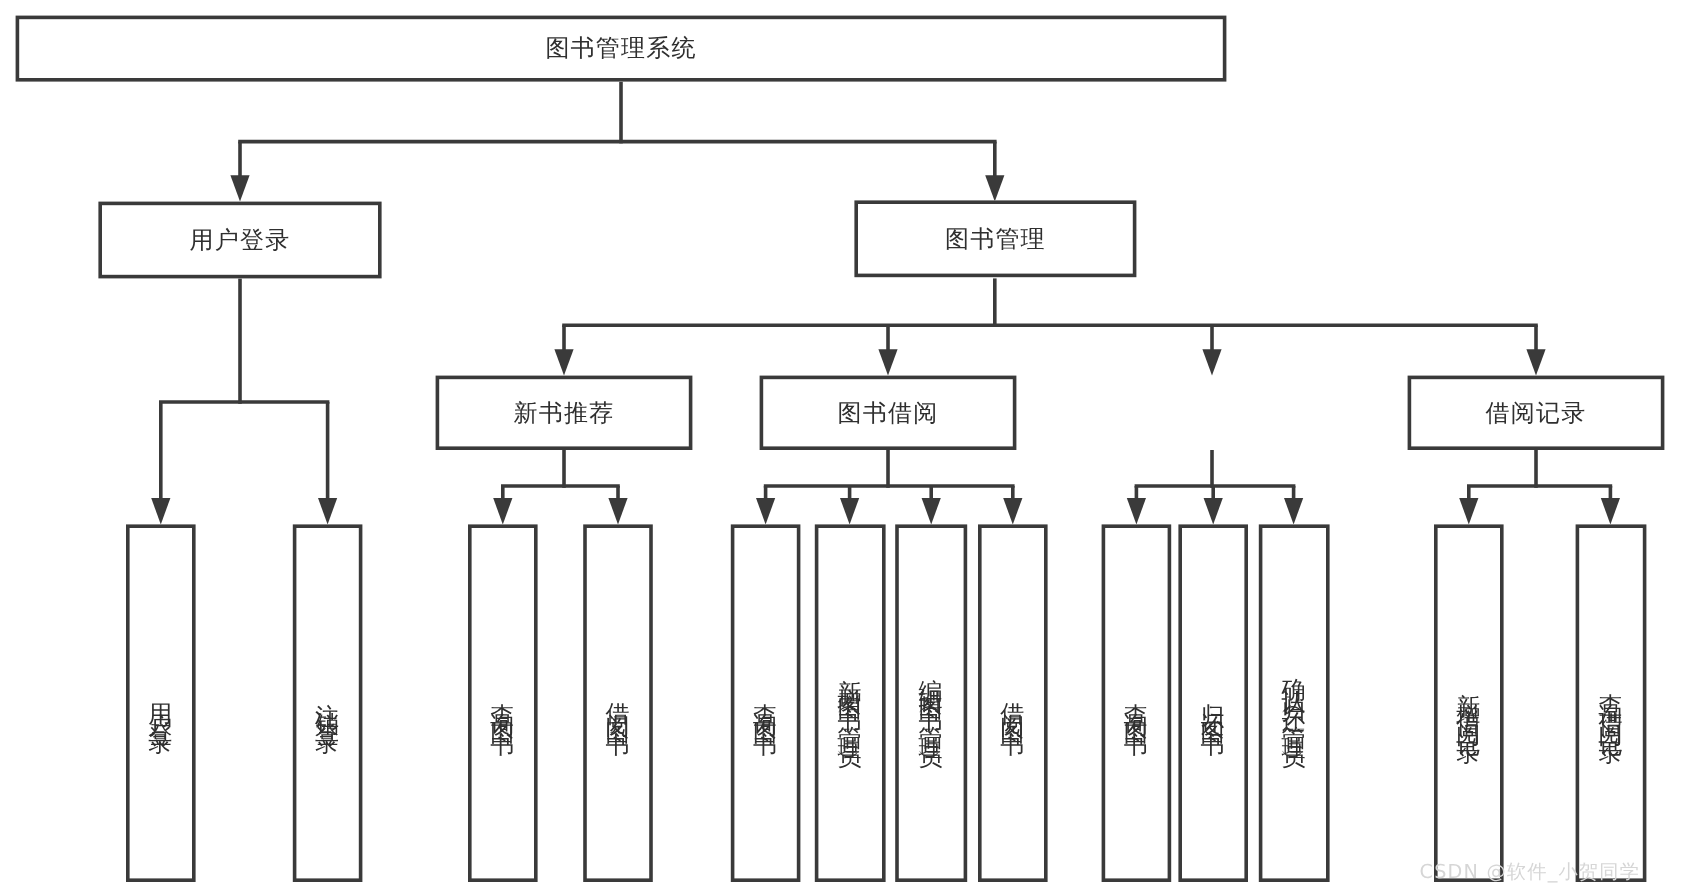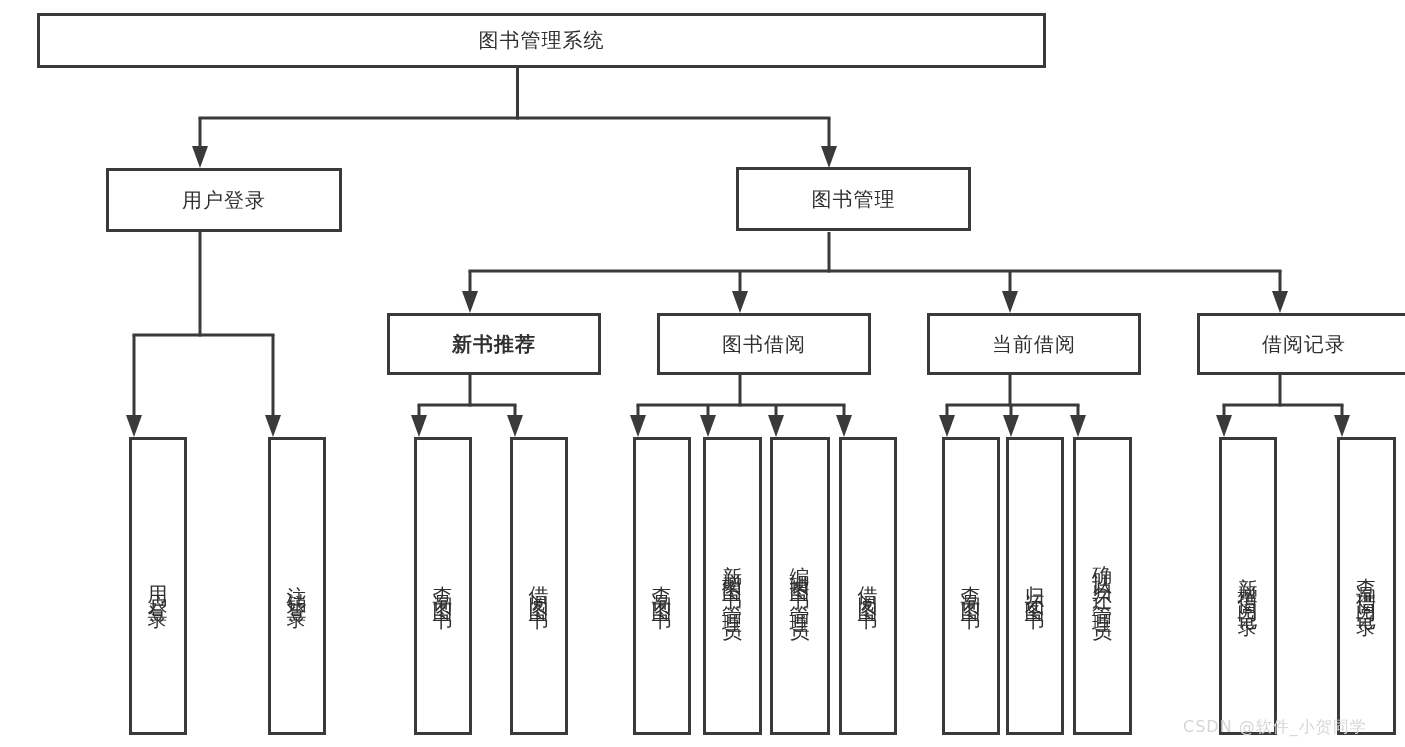--- a/index.html
+++ b/index.html
@@ -29,21 +29,20 @@
   .box {
     position: absolute;
     border: 3px solid var(--line-color);
     background: var(--bg-color);
     display: flex;
     align-items: center;
     justify-content: center;
     color: var(--text-color);
     font-size: 20px;
     letter-spacing: 1px;
-    margin-left: 24px;
   }
   .vbox span {
     writing-mode: vertical-rl;
     text-orientation: mixed;
     letter-spacing: 8px;
     line-height: 1;
     font-size: 20px;
   }
   .watermark {
     position: absolute;
@@ -127,28 +126,25 @@
     <span>图书管理系统</span>
   </div>
 
   <div class="box" style="left:82px; top:168px; width:236px; height:64px;">
     <span>用户登录</span>
   </div>
   <div class="box" style="left:712px; top:167px; width:235px; height:64px;">
     <span>图书管理</span>
   </div>
 
-  <div class="box" style="left:363px; top:313px; width:214px; height:62px;font-weight:bold;">
+  <div class="box" style="left:363px; top:313px; width:214px; height:62px;">
     <span>新书推荐</span>
   </div>
   <div class="box" style="left:633px; top:313px; width:214px; height:62px;">
     <span>图书借阅</span>
-  </div>
-  <div class="box" style="left:903px; top:313px; width:214px; height:62px;">
-    <span>当前借阅</span>
   </div>
   <div class="box" style="left:1173px; top:313px; width:214px; height:62px;">
     <span>借阅记录</span>
   </div>
 
   <div class="box vbox" style="left:105px; top:437px; width:58px; height:298px;">
     <span>用户登录</span>
   </div>
   <div class="box vbox" style="left:244px; top:437px; width:58px; height:298px;">
     <span>注销登录</span>

